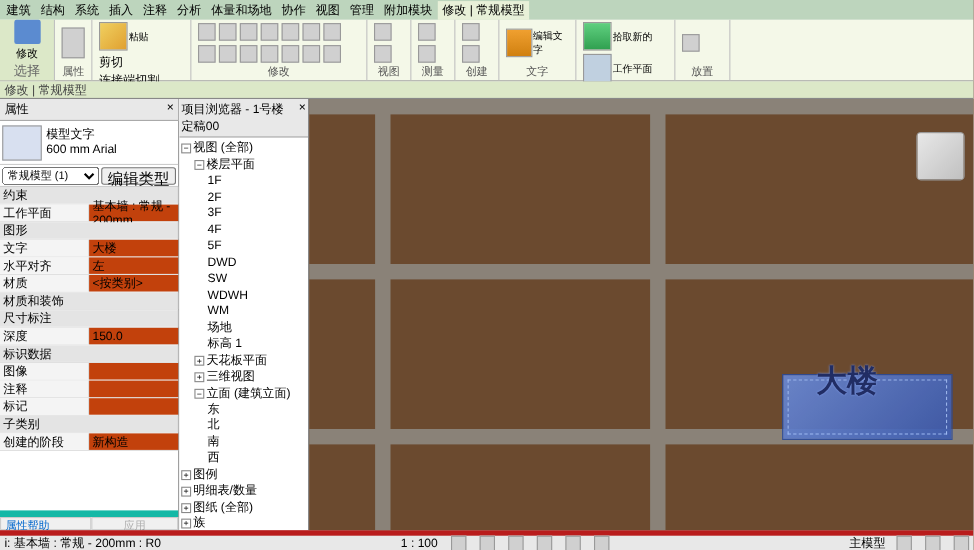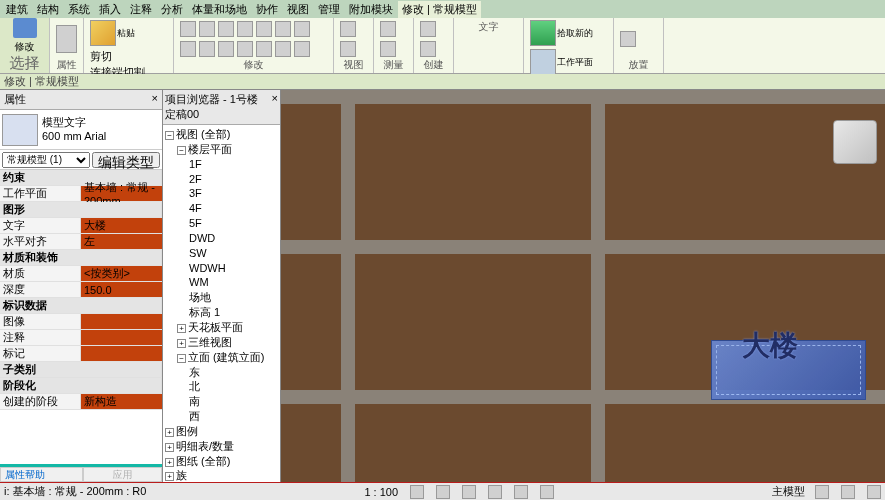--- a/index.html
+++ b/index.html
@@ -18,45 +18,45 @@
 .ribbon-grp .txt-ic .ic{width:26px;height:26px;background:linear-gradient(135deg,#f0d060,#e0a030);border:1px solid #999}
 .tabtitle{height:16px;background:#dce8c8;border-bottom:1px solid #888;font-size:11px;padding-left:4px;color:#444}
 .main{flex:1;display:flex;min-height:0}
 .prop{width:163px;display:flex;flex-direction:column;background:#fff;border-right:1px solid #888}
 .prop-hdr{background:#e8e8e8;border-bottom:1px solid #aaa;padding:2px 4px;display:flex;justify-content:space-between}
 .prop-hdr .x{cursor:pointer}
 .prop-type{height:40px;display:flex;align-items:center;padding:2px;gap:4px;border-bottom:1px solid #ccc}
 .prop-type .thumb{width:36px;height:32px;background:#d8e0f0;border:1px solid #999}
 .prop-type .t{font-size:10px;line-height:1.2}
 .prop-row{display:flex;border-bottom:1px solid #e0e0e0;height:16px;align-items:center}
-.prop-row.hdr{background:#d8d8d8;font-weight:bold}
+.prop-row.hdr{background:#d8d8d8;font-weight:normal}
 .prop-row .k{width:50%;padding-left:3px;background:#f4f4f4;height:100%;display:flex;align-items:center;border-right:1px solid #ddd}
 .prop-row .v{width:50%;padding-left:3px;height:100%;display:flex;align-items:center;background:#c2410c}
 .prop-row.full .k{width:100%;background:#e4e4e4}
-.prop-sel{display:flex;padding:2px;gap:2px;border-bottom:1px solid #ccc;height:20px;align-items:center}
+.prop-sel{display:flex;padding:2px;gap:2px;border-bottom:1px solid #ccc;height:20px;}
 .prop-sel select{flex:1;font-size:10px;height:16px}
 .prop-sel button{font-size:14px;height:16px;padding:0 4px}
-.prop-foot{margin-top:auto;display:flex;border-top:3px solid #14b8a6;height:18px}
+.prop-foot{margin-top:auto;display:flex;border-top:6px solid #14b8a6;height:18px}
 .prop-foot button{flex:1;font-size:10px;background:#f0f0f0;border:1px solid #ccc}
 .browser{width:118px;background:#fff;border-right:1px solid #888;display:flex;flex-direction:column;font-size:10px;overflow:hidden}
 .browser-hdr{background:#e8e8e8;border-bottom:1px solid #aaa;padding:2px;display:flex;justify-content:space-between;font-size:10px}
 .tree{padding:2px;overflow:auto;flex:1;line-height:1.35}
 .tree .n{white-space:nowrap}
 .tree .exp{display:inline-block;width:9px;height:9px;border:1px solid #888;text-align:center;line-height:7px;font-size:8px;margin-right:2px;cursor:pointer}
 .tree .i1{padding-left:12px}
 .tree .i2{padding-left:24px}
 .view{flex:1;position:relative;background:#6b4a2f;overflow:hidden}
 .view .beam{position:absolute;background:#8a8278}
 .view .beam.h{height:14px;left:0;right:0}
 .view .beam.v{width:14px;top:0;bottom:0}
 .view .obj{position:absolute;left:430px;top:250px;width:155px;height:60px;background:linear-gradient(135deg,#6a8ad8,#3a5ab0);border:1px solid #2a4a9a;opacity:.9}
 .view .obj::before{content:"";position:absolute;inset:4px;border:1px dashed #a0c0ff}
 .view .obj .tx{position:absolute;top:-14px;left:30px;color:#1a2a6a;font-size:28px;font-weight:bold;text-shadow:0 0 2px #8af}
 .view .cube{position:absolute;right:8px;top:30px;width:44px;height:44px;background:linear-gradient(135deg,#e8e8e8,#c0c0c0);border:1px solid #999;border-radius:4px}
-.status{height:18px;background:#e8e8e8;border-top:1px solid #b91c1c;display:flex;align-items:center;font-size:10px;padding:0 4px;gap:10px}
+.status{height:18px;background:#e8e8e8;border-top:5px solid #b91c1c;display:flex;align-items:center;font-size:10px;padding:0 4px;gap:10px}
 .status .sp{flex:1}
 .status .ctrl{display:flex;gap:12px;align-items:center}
 .status .ctrl .ic{width:14px;height:14px;background:#d0d0d0;border:1px solid #999}
 </style>
 </head>
 <body>
 
 <div class="menubar">
   <span>建筑</span>
   <span>结构</span>
@@ -69,21 +69,21 @@
   <span>视图</span>
   <span>管理</span>
   <span>附加模块</span>
   <span style="background:#e8f0d8">修改 | 常规模型</span>
 </div>
 
 <div class="ribbon">
   <div class="ribbon-sel">
     <div class="ic"></div>
     <span style="font-size:10px">修改</span>
-    <span style="font-size:15px;color:#666">选择</span>
+    <span style="font-size:12px;color:#666">选择</span>
   </div>
   <div class="ribbon-grp" style="width:34px">
     <div class="icons">
         <div class="ic big"></div>
       </div>
     <div class="lbl">属性</div>
   </div>
   <div class="ribbon-grp" style="width:90px">
     <div class="icons">
       <div class="txt-ic">
@@ -131,20 +131,26 @@
     <div class="lbl">测量</div>
   </div>
   <div class="ribbon-grp" style="width:40px">
     <div class="icons">
         <div class="ic"></div>
         <div class="ic"></div>
       </div>
     <div class="lbl">创建</div>
   </div>
   <div class="ribbon-grp" style="width:70px">
+    <div class="icons">
+      <div class="txt-ic">
+          <div class="ic" style="background:linear-gradient(#f0a030,#d08010)"></div>
+          <span style="font-size:9px">编辑文字</span>
+        </div>
+    </div>
     <div class="lbl">文字</div>
   </div>
   <div class="ribbon-grp" style="width:90px">
     <div class="icons">
       <div class="txt-ic">
           <div class="ic" style="background:linear-gradient(#60d080,#30a050)"></div>
           <span style="font-size:9px">拾取新的</span>
         </div>
       <div class="txt-ic">
           <div class="ic" style="background:#c0d0e0"></div>
@@ -192,27 +198,30 @@
           <div class="k">图形</div>
         </div>
         <div class="prop-row">
           <div class="k">文字</div>
           <div class="v">大楼</div>
         </div>
         <div class="prop-row">
           <div class="k">水平对齐</div>
           <div class="v">左</div>
         </div>
-        <div class="prop-row full hdr">
-          <div class="k">材质和装饰</div>
-        </div>
         <div class="prop-row">
           <div class="k">材质</div>
           <div class="v">&lt;按类别&gt;</div>
         </div>
+        <div class="prop-row full hdr">
+          <div class="k">材质和装饰</div>
+        </div>
+        <div class="prop-row full hdr">
+          <div class="k">尺寸标注</div>
+        </div>
         <div class="prop-row">
           <div class="k">深度</div>
           <div class="v">150.0</div>
         </div>
         <div class="prop-row full hdr">
           <div class="k">标识数据</div>
         </div>
         <div class="prop-row">
           <div class="k">图像</div>
           <div class="v"></div>
@@ -220,23 +229,20 @@
         <div class="prop-row">
           <div class="k">注释</div>
           <div class="v"></div>
         </div>
         <div class="prop-row">
           <div class="k">标记</div>
           <div class="v"></div>
         </div>
         <div class="prop-row full hdr">
           <div class="k">子类别</div>
-        </div>
-        <div class="prop-row full hdr">
-          <div class="k">阶段化</div>
         </div>
         <div class="prop-row">
           <div class="k">创建的阶段</div>
           <div class="v">新构造</div>
         </div>
       </div>
     <div class="prop-foot">
       <button style="color:#06c;text-align:left;padding-left:4px">属性帮助</button>
       <button disabled="">应用</button>
     </div>

